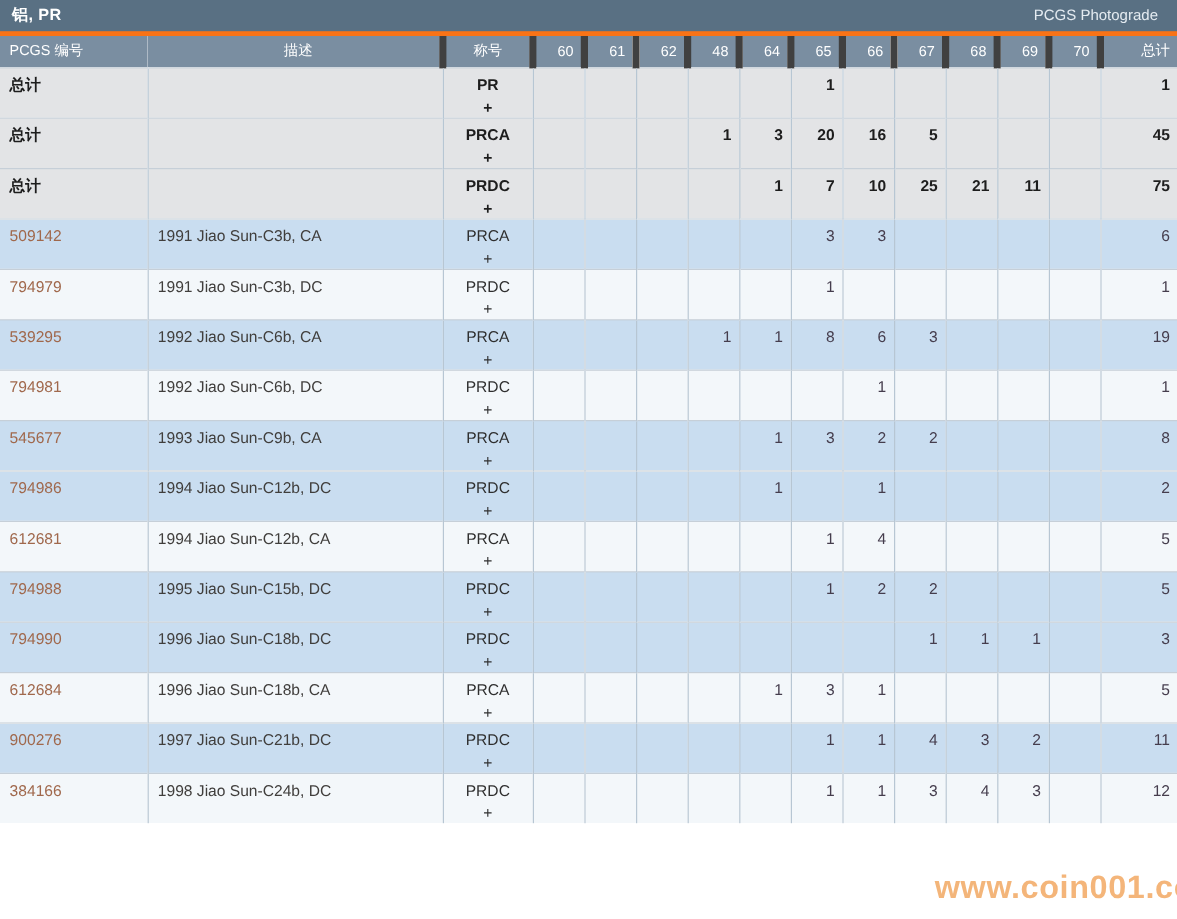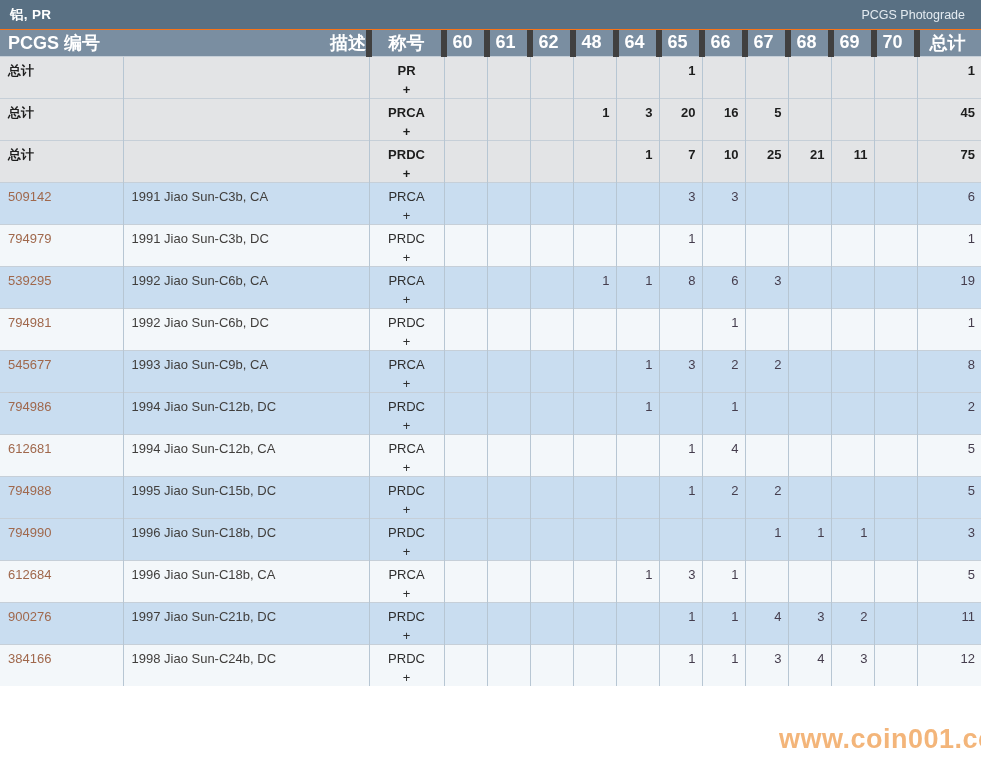--- a/index.html
+++ b/index.html
@@ -3,32 +3,32 @@
 <meta charset="utf-8">
 <style>
   * { margin:0; padding:0; box-sizing:border-box; }
   html,body { width:981px; height:766px; }
   body { font-family:"Liberation Sans","DejaVu Sans",sans-serif; font-size:13px; background:#fff; }
   .page { position:relative; width:981px; height:766px; overflow:hidden; background:#fff; }
 
   .titlebar {
     height:30px; background:#597083; color:#fff;
     display:flex; align-items:center; justify-content:space-between;
-    padding:0 16px 0 10px; border-bottom:1px solid #f97316;
+    padding:0 16px 0 10px; border-bottom:4px solid #f97316;
   }
   .titlebar .t-left { font-weight:bold; font-size:13.5px; letter-spacing:.3px; }
   .titlebar .t-right { font-size:12.5px; color:#e4ebf1;padding-left:36px; }
 
   table { border-collapse:collapse; table-layout:fixed; width:981px; }
   thead tr { background:#7a8ea1; height:26px; }
-  th { color:#fff; font-size:18px; font-weight:bold; white-space:nowrap; overflow:hidden; }
+  th { color:#fff; font-size:12px; font-weight:normal; white-space:nowrap; overflow:hidden; }
   th.col-0 { text-align:left; padding-left:8px; }
-  th.col-1 { text-align:right; padding-left:8px;margin-left:37px; }
+  th.col-1 { text-align:center; padding-left:8px;margin-left:37px; }
   th.col-2 { text-align:center; }
-  th.grade, th.col-14 { padding-right:6px; }
+  th.grade, th.col-14 { text-align:right; padding-right:6px; }
   th.sep { border-left:6px solid #404040; }
 
   tbody td {
     height:42px; vertical-align:top; padding-top:6px;
     border-top:1px solid #c6cfd8; border-left:1px solid #b7c6d3;
     font-size:13px; line-height:16px; white-space:nowrap; overflow:hidden;
   }
   tbody td:first-child { border-left:none; padding-left:8px; }
   td.col-desc { padding-left:8px; color:#403e3c; }
   td.col-desig { text-align:center; color:#2f2f2f; }

